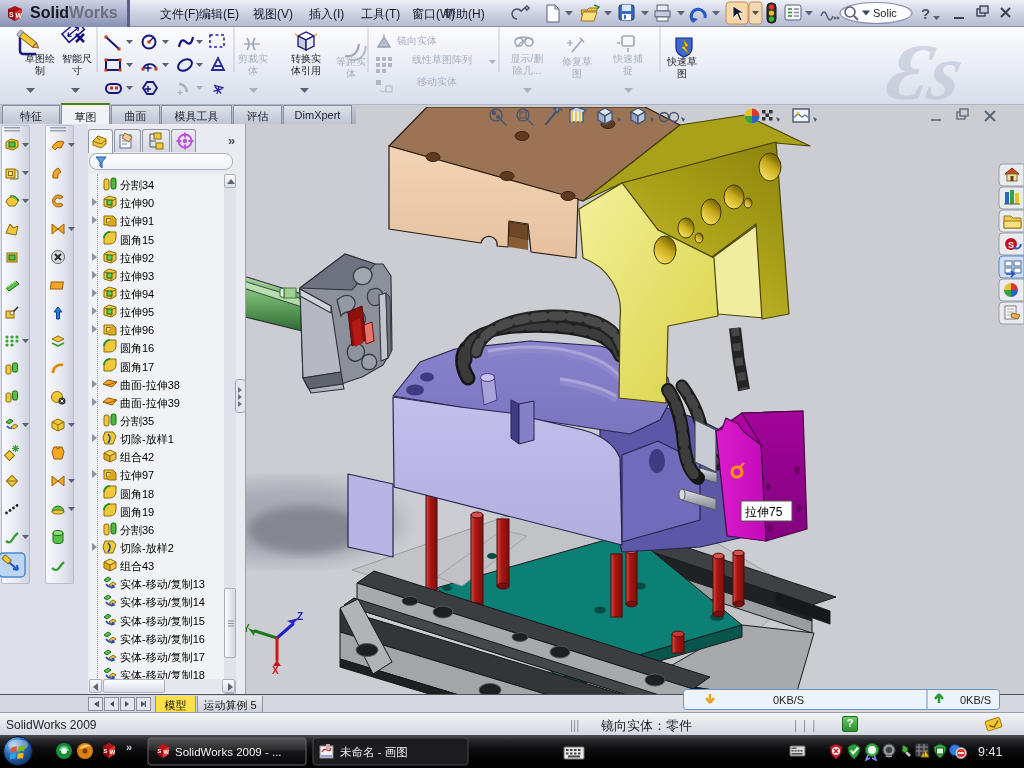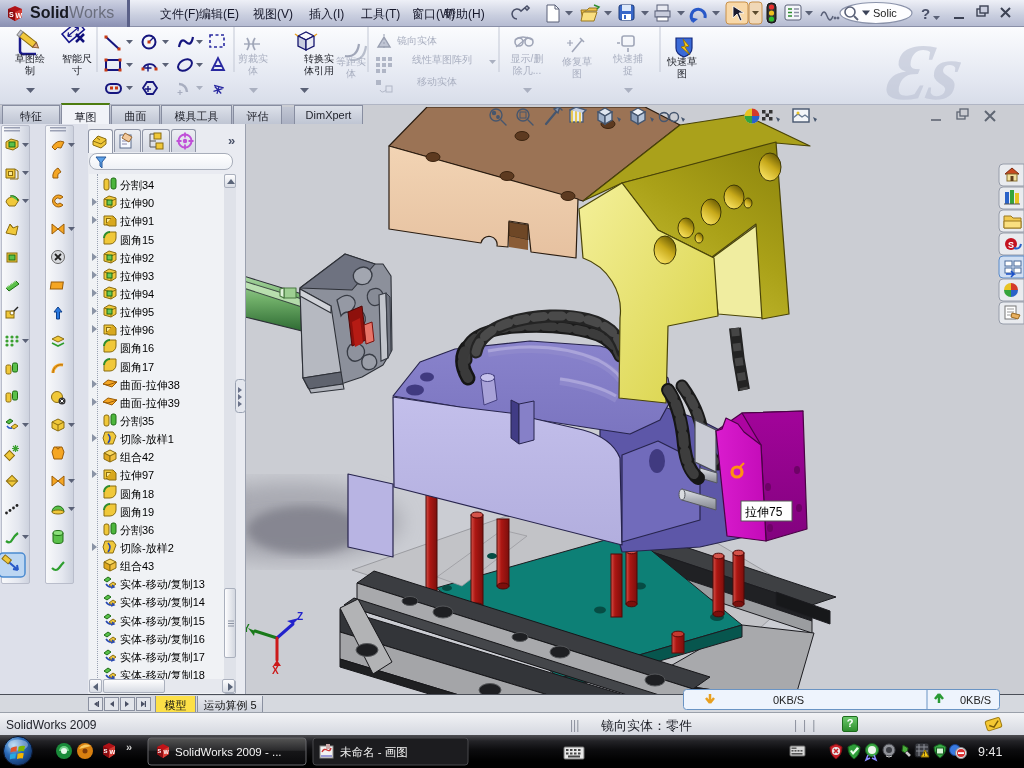--- a/index.html
+++ b/index.html
@@ -3,21 +3,21 @@
 <style>
 *{margin:0;padding:0;box-sizing:border-box}
 html,body{width:1024px;height:768px;overflow:hidden}
 body{font-family:"Liberation Sans",sans-serif;position:relative;background:#cbcdd3}
 .abs{position:absolute}
 
 #titlebar{position:absolute;left:0;top:0;width:1024px;height:27px;background:linear-gradient(#eef0f7,#c9cedf 60%,#b6bcd2);border-bottom:1px solid #8a90a8}
 #logoplate{position:absolute;left:0;top:0;width:130px;height:27px;background:linear-gradient(#cdd1e2,#9aa0c0 75%,#8a90b2);border-right:3px solid #5a6088}
 #logoplate .sw{position:absolute;left:5px;top:4px;width:20px;height:19px}
 #logoplate .t1{position:absolute;left:30px;top:4px;font-size:16px;font-weight:bold;color:#16181f;letter-spacing:0px}
-#logoplate .t2{color:#6b6f7e;font-weight:normal}
+#logoplate .t2{color:#6b6f7e;font-weight:bold}
 .menu{position:absolute;top:6px;font-size:12px;color:#15172a}
 
 #cmdbar{position:absolute;left:0;top:27px;width:1024px;height:78px;background:linear-gradient(#fbfcfe,#e3e7f1 70%,#d8dde9);border-bottom:1px solid #b0b5c4;overflow:hidden}
 .cmtxt{position:absolute;font-size:10px;color:#1a1c24;text-align:center;line-height:12px;white-space:pre}
 .cmgray{color:#a9afc0}
 
 #tabrow{position:absolute;left:0;top:105px;width:360px;height:19px;z-index:6}
 .tab{position:absolute;top:0;height:19px;background:linear-gradient(#dde1ea,#bfc5d3);border:1px solid #878da0;border-bottom:none;font-size:11px;color:#23252e;text-align:center;padding-top:3px}
 .tab.active{background:#f1f3f8;height:21px;top:-2px;padding-top:5px;z-index:3;border-top:2px solid #4d7c0f}
 
@@ -266,27 +266,27 @@
     </g>
 
     <g stroke="#c3c8d5" stroke-width="1">
         <line x1="97" y1="8" x2="97" y2="72"></line>
         <line x1="234" y1="8" x2="234" y2="72"></line>
         <line x1="368" y1="8" x2="368" y2="72"></line>
         <line x1="499" y1="8" x2="499" y2="72"></line>
         <line x1="660" y1="8" x2="660" y2="72"></line>
       </g>
   </svg>
-  <div class="cmtxt" style="left:3px;top:26px;width:54px">草图绘
+  <div class="cmtxt" style="left:13px;top:26px;width:54px">草图绘
 制</div>
   <div class="cmtxt" style="left:50px;top:26px;width:54px">智能尺
 寸</div>
   <div class="cmtxt cmgray" style="left:226px;top:26px;width:54px">剪裁实
 体</div>
-  <div class="cmtxt" style="left:291px;top:26px;width:56px">转换实
+  <div class="cmtxt" style="left:278px;top:26px;width:56px">转换实
 体引用</div>
   <div class="cmtxt cmgray" style="left:324px;top:29px;width:54px">等距实
 体</div>
   <div class="cmtxt cmgray" style="left:397px;top:8px;width:80px;text-align:left">镜向实体</div>
   <div class="cmtxt cmgray" style="left:397px;top:27px;width:90px;text-align:center">线性草图阵列</div>
   <div class="cmtxt cmgray" style="left:397px;top:49px;width:80px;text-align:center">移动实体</div>
   <div class="cmtxt cmgray" style="left:503px;top:26px;width:48px">显示/删
 除几...</div>
   <div class="cmtxt cmgray" style="left:551px;top:29px;width:52px">修复草
 图</div>
@@ -295,21 +295,21 @@
   <div class="cmtxt" style="left:656px;top:29px;width:52px">快速草
 图</div>
 </div>
 <div id="tabrow">
     <div style="position:absolute;left:0;top:2px;width:356px;height:17px;background:linear-gradient(#c2c7d4,#aab0c2)"></div>
   <div class="tab" style="left:2px;width:58px">特征</div>
   <div class="tab active" style="left:61px;width:49px">草图</div>
   <div class="tab" style="left:111px;width:49px">曲面</div>
   <div class="tab" style="left:161px;width:71px">模具工具</div>
   <div class="tab" style="left:233px;width:49px">评估</div>
-  <div class="tab" style="left:294px;width:69px">DimXpert</div>
+  <div class="tab" style="left:283px;width:69px">DimXpert</div>
 </div>
 <div id="ldock"></div>
 <div class="tcol" style="left:1px"></div>
 <div class="tcol" style="left:45px"></div>
 <svg id="lcolicons" class="abs" style="left:0;top:124px" width="88" height="570" viewBox="0 0 88 570">
     <g transform="translate(4,13)">
       <path d="M2,5 l5,-3 7,2 v6 l-5,3 -7,-2 z" fill="#f0c83a" stroke="#8a6c10"></path>
       <rect x="5" y="5" width="6" height="5" fill="#5ac04a" stroke="#1e6c14"></rect>
     </g>
     <path d="M22,19 l3.5,4 3.5,-4 z" fill="#5a6176"></path>

